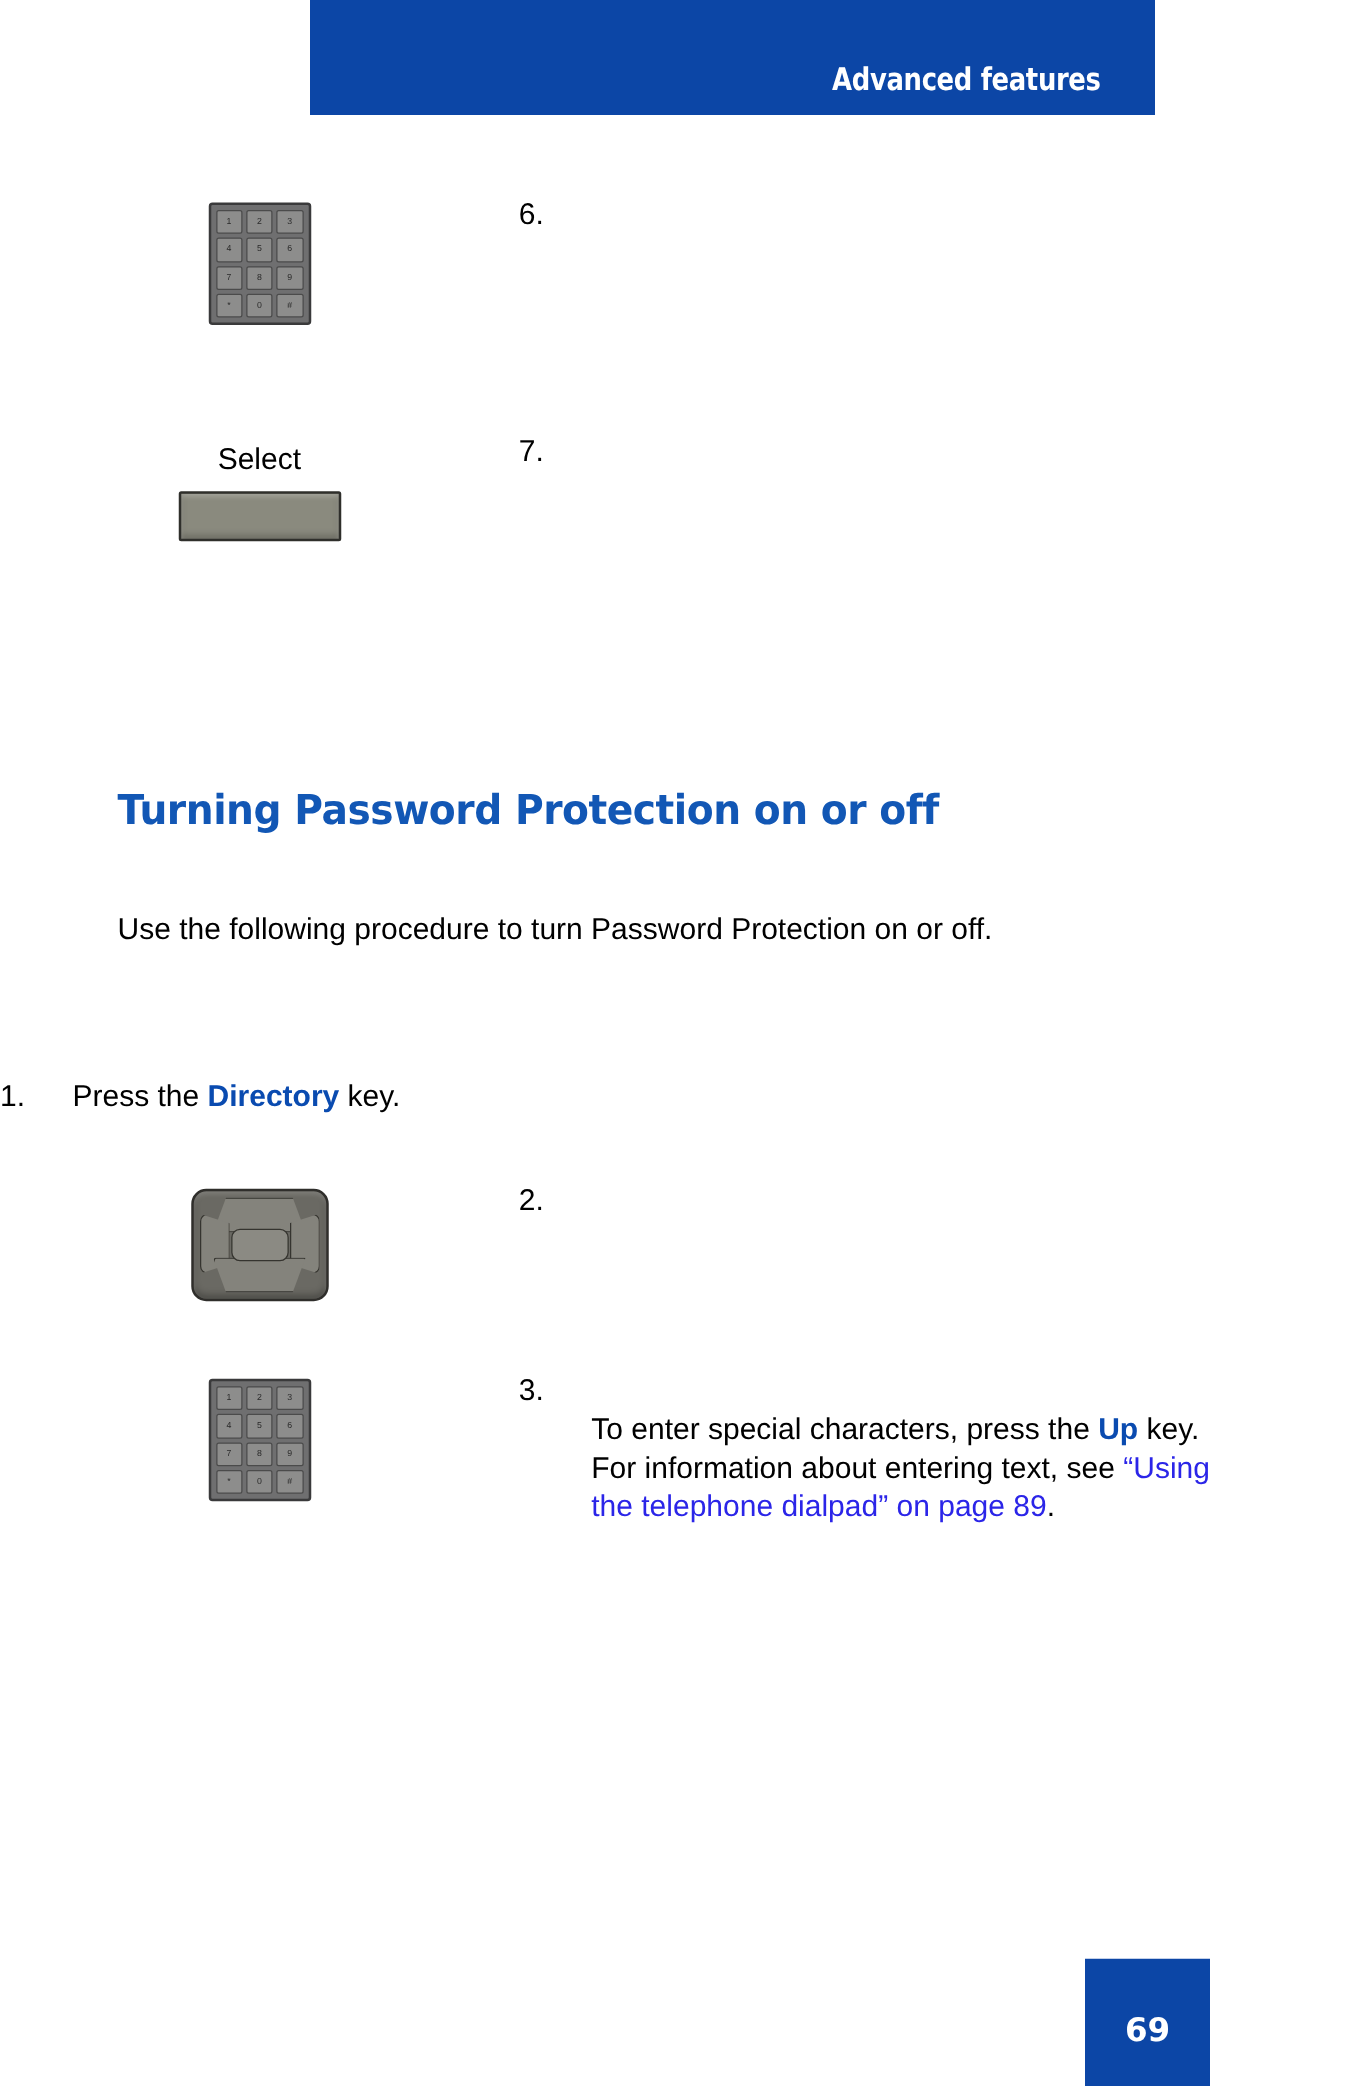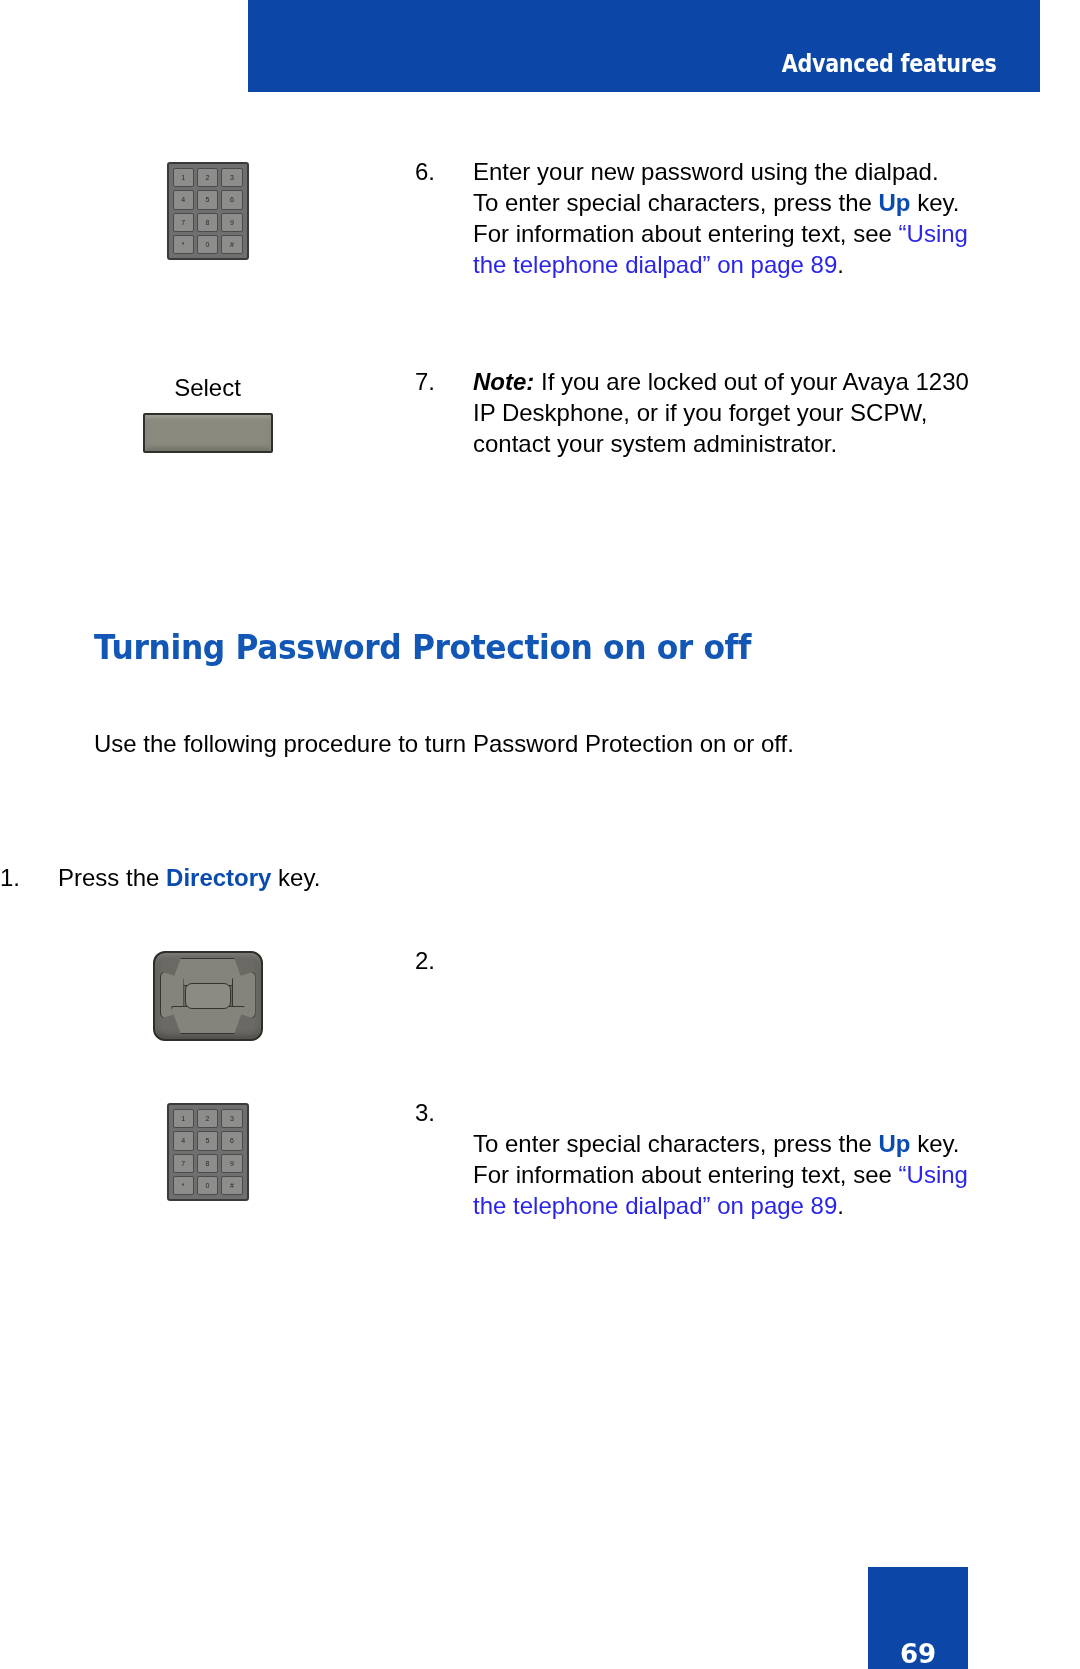--- a/index.html
+++ b/index.html
@@ -14,21 +14,21 @@
     position: relative;
     overflow: hidden;
     color: #000000;
   }
 
   
   .header-bar {
     position: absolute;
     left: 248px;
     top: 0;
-    width: 792px;
+    width: 676px;
     height: 92px;
     background: #0c46a6;
     box-sizing: border-box;
   }
   .header-title {
     position: absolute;
     right: 44px;
     bottom: 14px;
     color: #ffffff;
     font-size: 25px;
@@ -237,21 +237,21 @@
     left: 868px;
     top: 1567px;
     width: 100px;
     height: 102px;
     background: #0c46a6;
     color: #ffffff;
     font-size: 26px;
     font-weight: bold;
     font-family: "DejaVu Sans", sans-serif;
     display: flex;
-    align-items: flex-end;
+    align-items: center;
     justify-content: center;
     padding-top: 14px;
     box-sizing: border-box;
   }
 </style>
 </head>
 <body>
 
 <div class="header-bar">
   <div class="header-title">Advanced features</div>
@@ -272,36 +272,32 @@
         <div class="key">8</div>
         <div class="key">9</div>
         <div class="key">*</div>
         <div class="key">0</div>
         <div class="key">#</div>
       </div>
     </div>
     <div class="text-col">
       <div class="step-body">
         <span class="step-num">6.</span>
-        <span><span>Enter your new password using the dialpad. To enter special characters, press the </span><b class="kw">Up</b><span> key. For information about entering text, see </span><span class="link">“Using the telephone dialpad” on page 89</span><span>.</span></span>
       </div>
     </div>
   </div>
 
   <div class="step-row" style="margin-top:86px;">
     <div class="art-col">
       <div class="softkey-label">Select</div>
       <div class="softkey"></div>
     </div>
     <div class="text-col">
       <div class="step-body">
         <span class="step-num">7.</span>
-      </div>
-      <div class="step-body para">
-        <span><i class="note">Note:</i><span> If you are locked out of your Avaya 1230 IP Deskphone, or if you forget your SCPW, contact your system administrator.</span></span>
       </div>
     </div>
   </div>
 
 </div>
 
 <div class="section-heading">Turning Password Protection on or off</div>
 <div class="section-intro">Use the following procedure to turn Password Protection on or off.</div>
 
 <div class="content" style="top:862px;">

